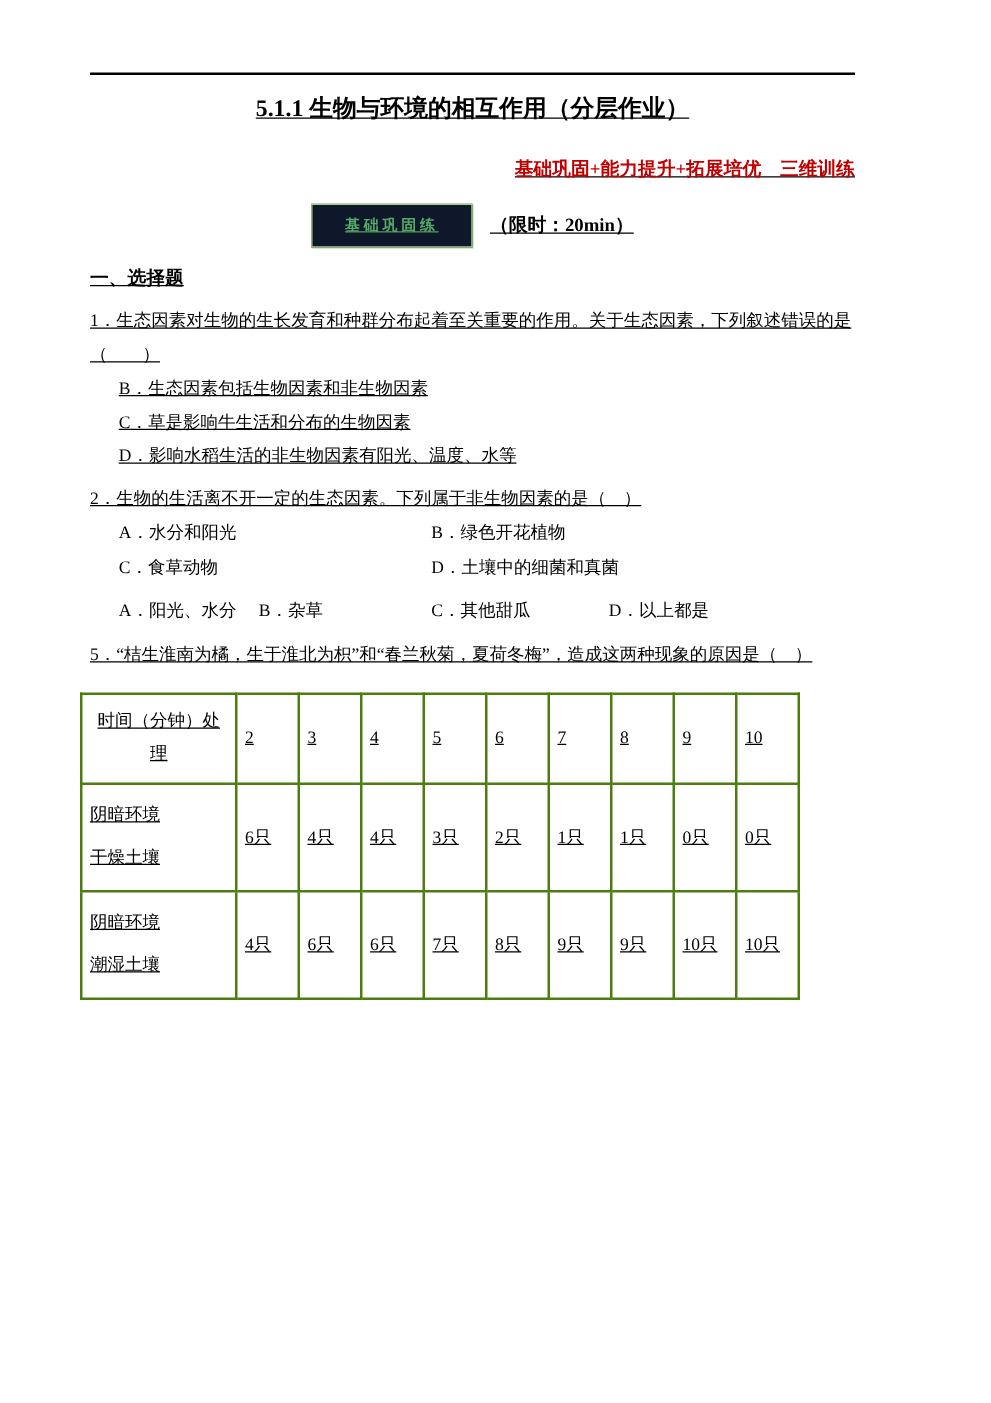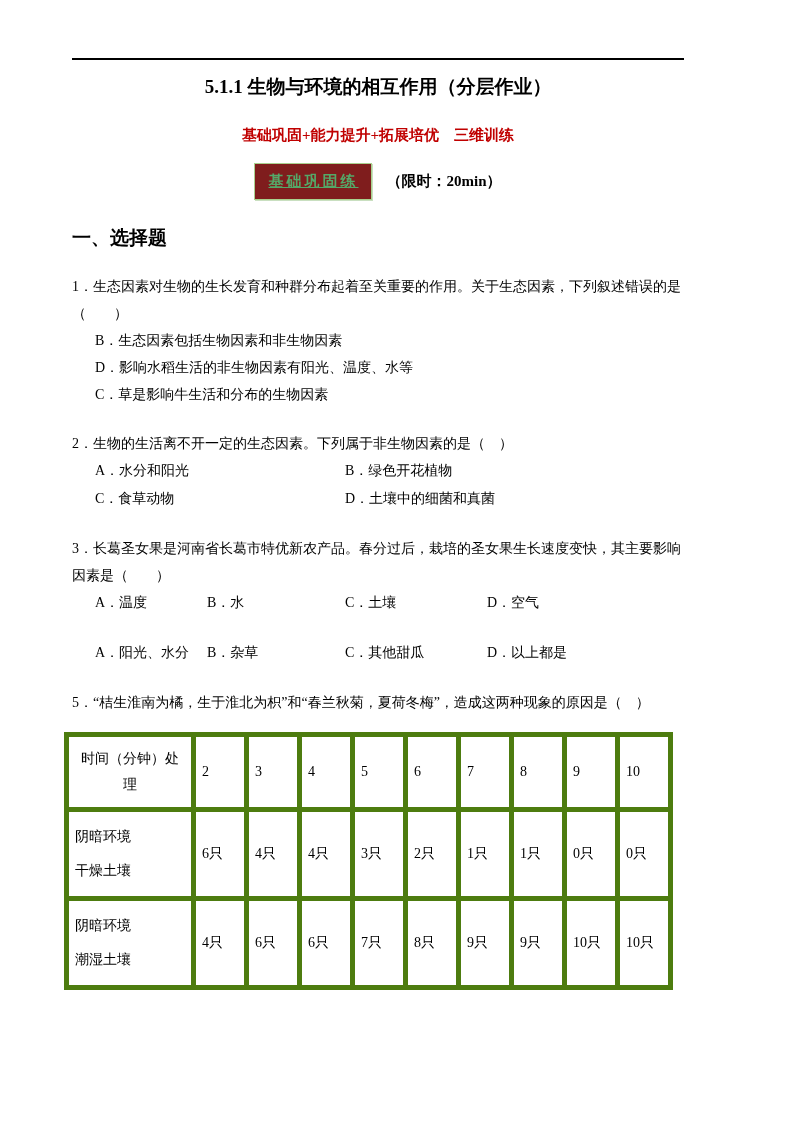--- a/index.html
+++ b/index.html
@@ -1,44 +1,44 @@
 <!DOCTYPE html>
 <html><head>
 <meta charset="utf-8">
 <style>
   html, body { margin: 0; padding: 0; background: #ffffff; }
   .page {
     width: 756px; height: 1122px; box-sizing: border-box;
     padding: 58px 72px 20px 72px; background: #fff; color: #000;
     font-family: "Liberation Serif", "DejaVu Serif", serif;
-    font-size: 14px; overflow: hidden; position: relative;
+    font-size: 14px; overflow: hidden; position: relative; text-decoration: underline;
   }
   .top-rule { border: none; border-top: 2px solid #000; margin: 0 0 14px 0; }
   .doc-title { text-align: center; font-size: 19px; font-weight: bold; margin: 12px 0 0 0; }
-  .subtitle { text-align: center; font-size: 15px; font-weight: bold; color: #c00000; margin-top: 26px; }
+  .subtitle { text-align: right; font-size: 15px; font-weight: bold; color: #c00000; margin-top: 26px; }
   .badge-row { display: flex; justify-content: center; align-items: center; margin-top: 18px; gap: 14px; }
   .badge {
-    background: #7f1d1d; border: 1px solid #a9d18e; color: #54a868;
-    font-weight: bold; font-size: 15px; letter-spacing: 3px;
-    padding: 8px 13px; text-decoration: underline;
+    background: #0f172a; border: 1px solid #a9d18e; color: #54a868;
+    font-weight: bold; font-size: 12px; letter-spacing: 3px;
+    padding: 8px 26px; text-decoration: underline;
     box-shadow: 1px 1px 0 #c9dfc0;
   }
   .time-limit { font-weight: bold; font-size: 15px; }
-  .section-title { font-weight: bold; font-size: 19px; margin-top: 24px; line-height: 27px; }
-  .q { margin-top: 22px; }
+  .section-title { font-weight: bold; font-size: 15px; margin-top: 12px; line-height: 27px; }
+  .q { margin-top: 7px; }
   .stem { margin: 0; line-height: 27px; }
   .opt { margin: 0; line-height: 27px; padding-left: 23px; }
   .opt-grid { padding-left: 23px; line-height: 28px; }
   .opt-grid span { display: inline-block; vertical-align: top; }
   .w250 { width: 250px; }
   .w112 { width: 112px; }
   .w138 { width: 138px; }
   .w142 { width: 142px; }
   table.data-table { border-collapse: collapse; margin-top: 16px; margin-left: -8px; }
-  .data-table td { border: 5px solid #4d7c0f; font-size: 14px; padding: 4px 6px; vertical-align: middle; }
+  .data-table td { border: 2px solid #4d7c0f; font-size: 14px; padding: 4px 6px; vertical-align: middle; }
   .data-table .corner { width: 110px; text-align: center; line-height: 26px; }
   .data-table .num { width: 36px; height: 62px; }
   .data-table .rowlabel div { line-height: 34px; }
   .data-table .val-row td { height: 76px; }
 </style>
 </head>
 <body>
 
 <div class="page">
 
@@ -51,38 +51,32 @@
   <div class="badge-row">
     <div class="badge">基础巩固练</div>
     <span class="time-limit">（限时：20min）</span>
   </div>
 
   <div class="section-title">一、选择题</div>
 
   <div class="q">
     <p class="stem">1．生态因素对生物的生长发育和种群分布起着至关重要的作用。关于生态因素，下列叙述错误的是（　　）</p>
     <p class="opt">B．生态因素包括生物因素和非生物因素</p>
+    <p class="opt">C．草是影响牛生活和分布的生物因素</p>
     <p class="opt">D．影响水稻生活的非生物因素有阳光、温度、水等</p>
-    <p class="opt">C．草是影响牛生活和分布的生物因素</p>
   </div>
 
   <div class="q">
     <p class="stem">2．生物的生活离不开一定的生态因素。下列属于非生物因素的是（　）</p>
     <div class="opt-grid">
       <span class="w250">A．水分和阳光</span><span>B．绿色开花植物</span><br>
       <span class="w250">C．食草动物</span><span>D．土壤中的细菌和真菌</span>
     </div>
   </div>
 
-  <div class="q">
-    <p class="stem">3．长葛圣女果是河南省长葛市特优新农产品。春分过后，栽培的圣女果生长速度变快，其主要影响因素是（　　）</p>
-    <div class="opt-grid">
-      <span class="w112">A．温度</span><span class="w138">B．水</span><span class="w142">C．土壤</span><span>D．空气</span>
-    </div>
-  </div>
 
   <div class="q">
     <div class="opt-grid">
       <span class="w112">A．阳光、水分</span><span class="w138">B．杂草</span><span class="w142">C．其他甜瓜</span><span>D．以上都是</span>
     </div>
   </div>
 
   <div class="q">
     <p class="stem">5．“桔生淮南为橘，生于淮北为枳”和“春兰秋菊，夏荷冬梅”，造成这两种现象的原因是（　）</p>
   </div>

